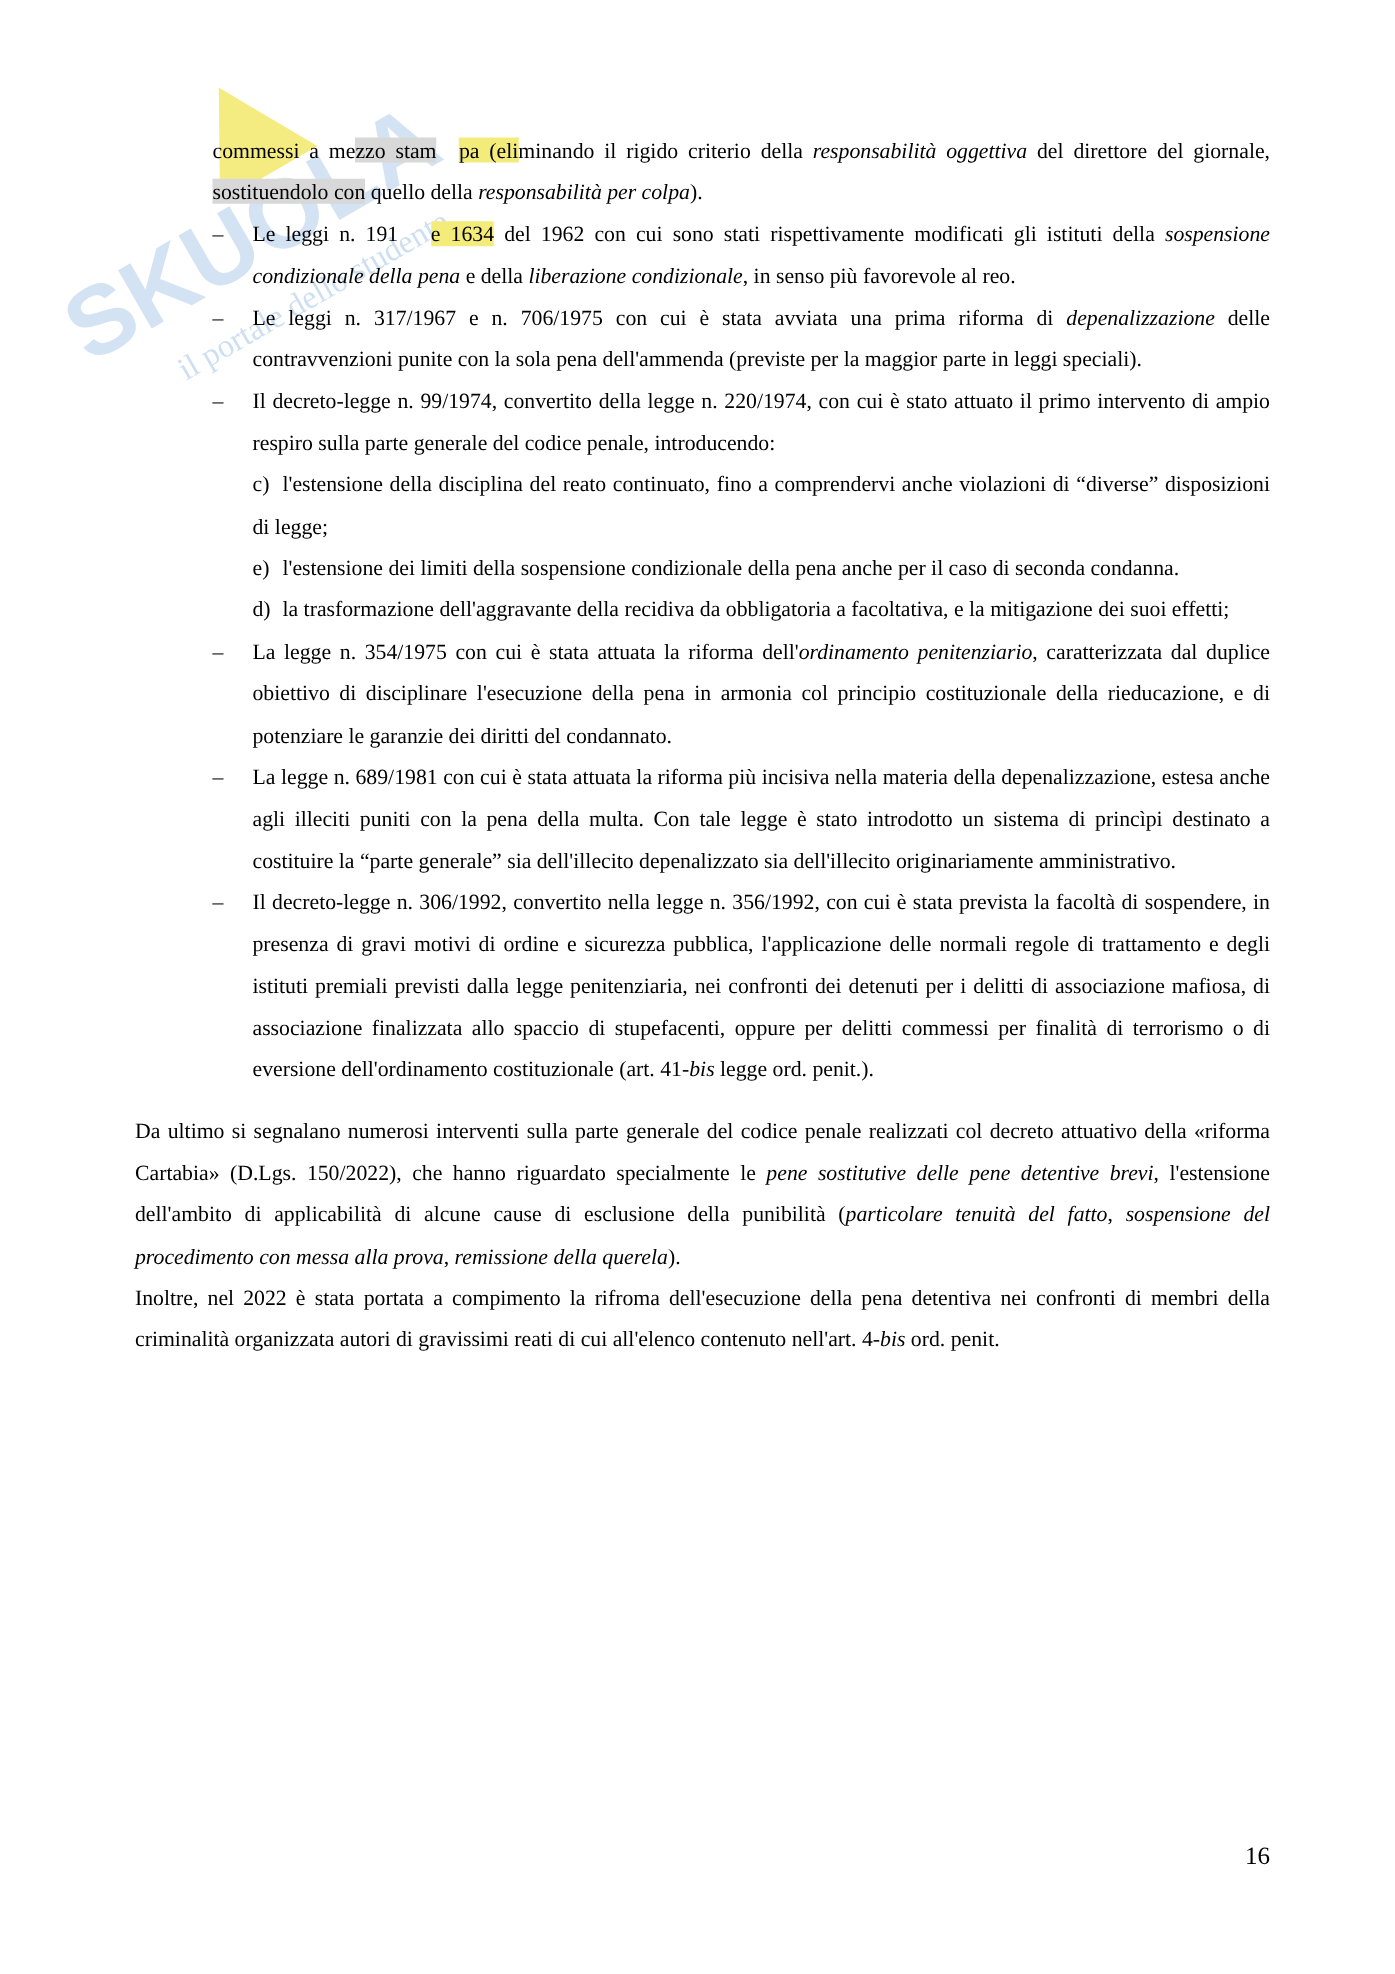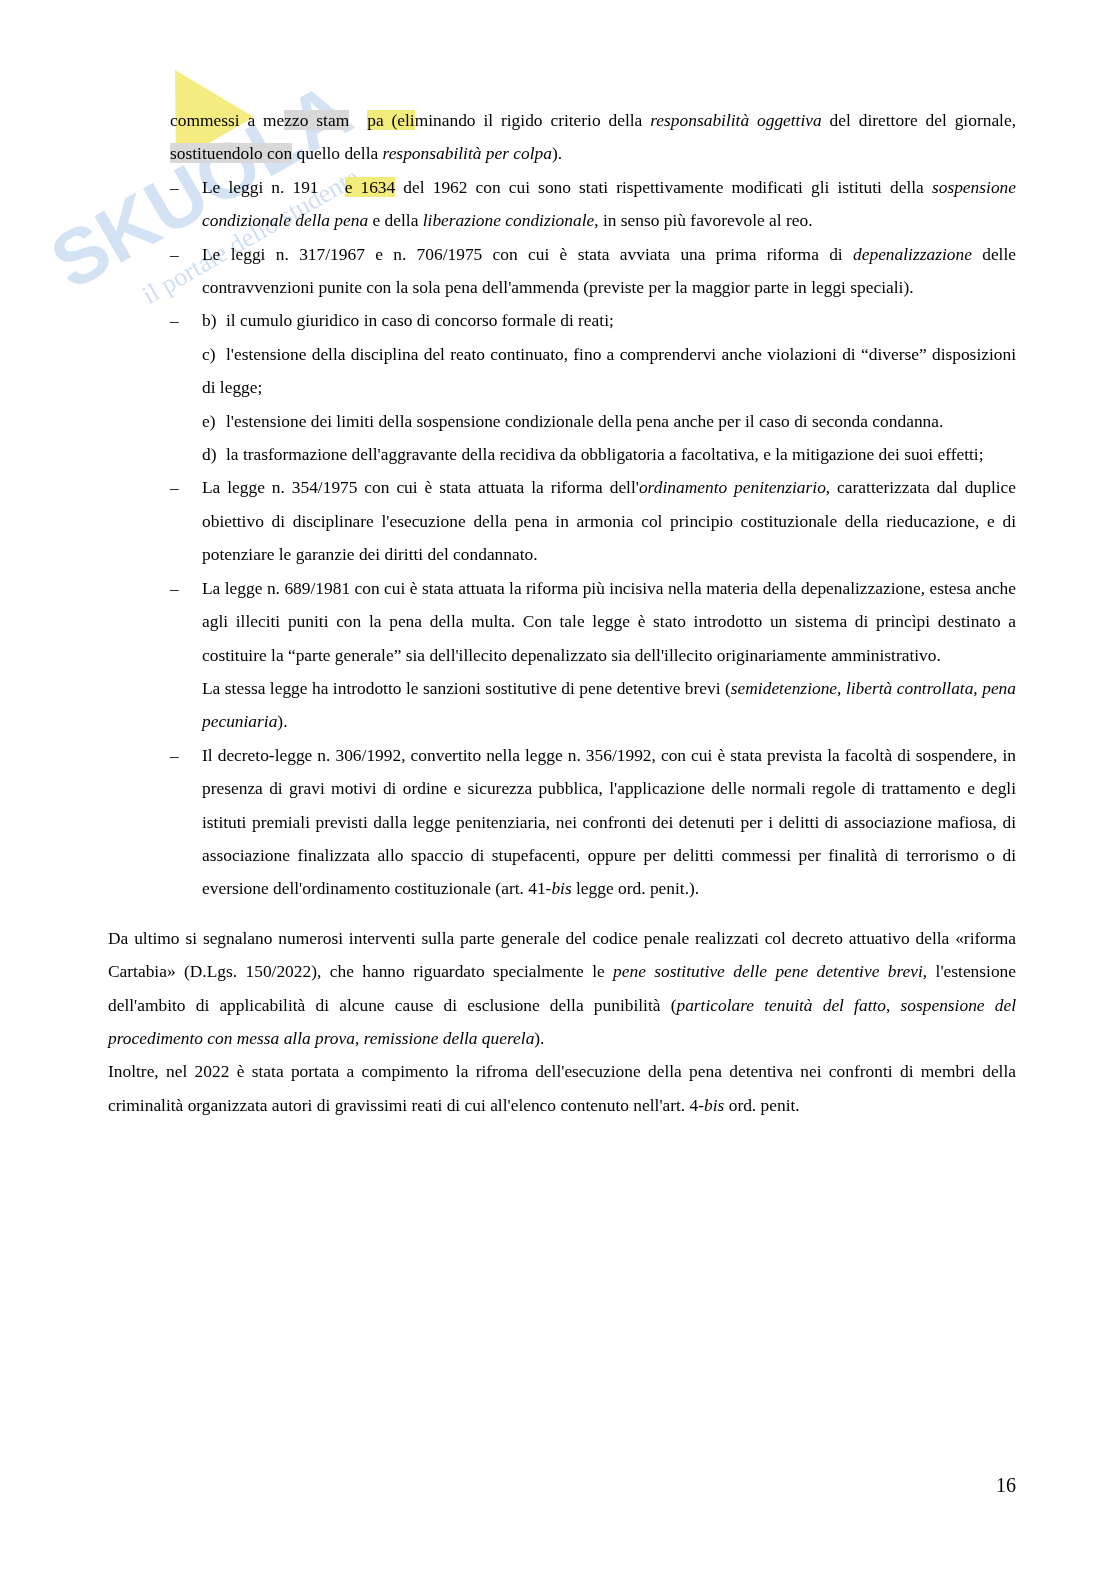--- a/index.html
+++ b/index.html
@@ -138,35 +138,34 @@
         <p><span>Le leggi n. 191 </span><span class="hl-yellow">e 1634</span><span> del 1962 con cui sono stati rispettivamente modificati gli istituti della </span><i>sospensione condizionale della pena</i><span> e della </span><i>liberazione condizionale</i><span>, in senso più favorevole al reo.</span></p>
       </li>
 
       <li class="dash-item">
         <span class="dash">–</span>
         <p><span>Le leggi n. 317/1967 e n. 706/1975 con cui è stata avviata una prima riforma di </span><i>depenalizzazione</i><span> delle contravvenzioni punite con la sola pena dell'ammenda (previste per la maggior parte in leggi speciali).</span></p>
       </li>
 
       <li class="dash-item">
         <span class="dash">–</span>
-        <p class="lettered"><span class="lbl">b)</span><span>il cumulo giuridico in caso di concorso formale di reati;</span></p>
+        <p>Il decreto-legge n. 99/1974, convertito della legge n. 220/1974, con cui è stato attuato il primo intervento di ampio respiro sulla parte generale del codice penale, introducendo:</p>
         <p class="lettered"><span class="lbl">c)</span><span>l'estensione della disciplina del reato continuato, fino a comprendervi anche violazioni di “diverse” disposizioni di legge;</span></p>
         <p class="lettered"><span class="lbl">e)</span><span>l'estensione dei limiti della sospensione condizionale della pena anche per il caso di seconda condanna.</span></p>
         <p class="lettered"><span class="lbl">d)</span><span>la trasformazione dell'aggravante della recidiva da obbligatoria a facoltativa, e la mitigazione dei suoi effetti;</span></p>
       </li>
 
       <li class="dash-item">
         <span class="dash">–</span>
         <p><span>La legge n. 354/1975 con cui è stata attuata la riforma dell'</span><i>ordinamento penitenziario</i><span>, caratterizzata dal duplice obiettivo di disciplinare l'esecuzione della pena in armonia col principio costituzionale della rieducazione, e di potenziare le garanzie dei diritti del condannato.</span></p>
       </li>
 
       <li class="dash-item">
         <span class="dash">–</span>
         <p>La legge n. 689/1981 con cui è stata attuata la riforma più incisiva nella materia della depenalizzazione, estesa anche agli illeciti puniti con la pena della multa. Con tale legge è stato introdotto un sistema di princìpi destinato a costituire la “parte generale” sia dell'illecito depenalizzato sia dell'illecito originariamente amministrativo.</p>
-        <p class="sub-para"><span>La stessa legge ha introdotto le sanzioni sostitutive di pene detentive brevi (</span><i>semidetenzione, libertà controllata, pena pecuniaria</i><span>).</span></p>
       </li>
 
       <li class="dash-item">
         <span class="dash">–</span>
         <p><span>Il decreto-legge  n. 306/1992, convertito nella legge n. 356/1992, con cui è stata prevista la facoltà di sospendere, in presenza di gravi motivi di ordine e sicurezza pubblica, l'applicazione delle normali regole di trattamento e degli istituti premiali previsti dalla legge penitenziaria, nei confronti dei detenuti per i delitti di associazione mafiosa, di associazione finalizzata allo spaccio di stupefacenti, oppure per delitti commessi per finalità di terrorismo o di eversione dell'ordinamento costituzionale (art. 41-</span><i>bis</i><span> legge ord. penit.).</span></p>
       </li>
 
     </ul>
 
     <div class="tail-block">

